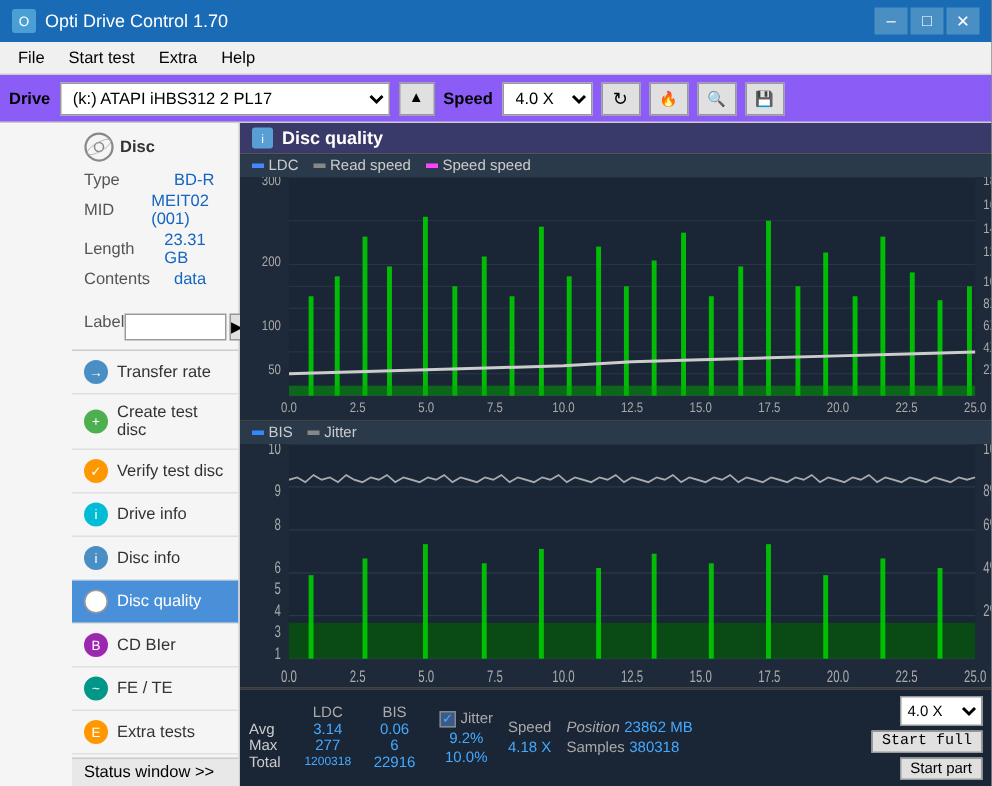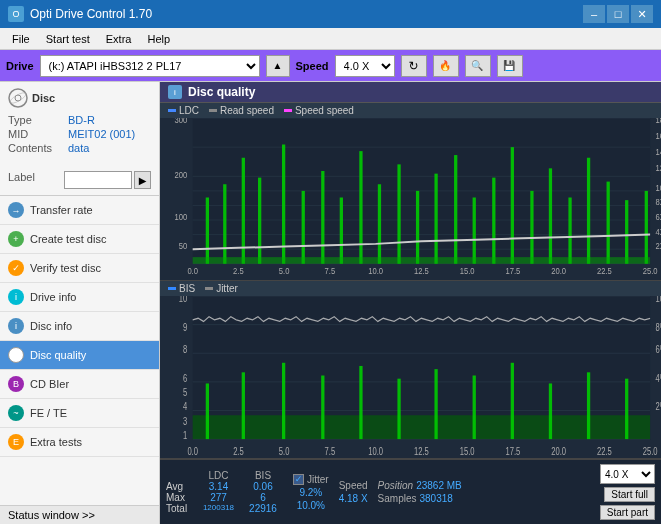--- a/index.html
+++ b/index.html
@@ -22,21 +22,21 @@
     .drive-select { height: 22px; border: 1px solid #999; background: white; font-size: 11px; padding: 0 4px; flex: 1; max-width: 220px; }
     .eject-btn { width: 24px; height: 22px; background: #e0e0e0; border: 1px solid #999; cursor: pointer; display: flex; align-items: center; justify-content: center; font-size: 10px; }
     .speed-label { font-size: 11px; font-weight: bold; }
     .speed-select { height: 22px; border: 1px solid #999; background: white; font-size: 11px; padding: 0 4px; width: 60px; }
     .toolbar-btn { width: 26px; height: 22px; background: #e0e0e0; border: 1px solid #999; cursor: pointer; display: flex; align-items: center; justify-content: center; }
 
     
     .main { display: flex; height: calc(524px - 28px - 22px - 32px); }
 
     
-    .sidebar { width: 160px; min-width: 160px; background: #f5f5f5; border-right: 1px solid #ccc; display: flex; flex-direction: column; }
+    .sidebar { width: 160px; min-width: 160px; background: #f5f5f5; border-right: 1px solid #ccc; display: flex; flex-direction: column; padding-left: 48px; }
     
     
     .disc-panel { border-bottom: 1px solid #ccc; padding: 6px 8px; }
     .disc-header { display: flex; align-items: center; gap: 4px; margin-bottom: 6px; }
     .disc-icon { width: 20px; height: 20px; }
     .disc-title { font-size: 11px; font-weight: bold; color: #333; }
     .disc-row { display: flex; align-items: center; margin-bottom: 2px; font-size: 11px; }
     .disc-key { color: #555; width: 60px; }
     .disc-val { color: #1565c0; }
     .label-row { display: flex; align-items: flex-start; margin-top: 17px; }
@@ -153,20 +153,24 @@
         </div>
         <span class="disc-title">Disc</span>
       </div>
       <div class="disc-row">
         <span class="disc-key">Type</span>
         <span class="disc-val">BD-R</span>
       </div>
       <div class="disc-row">
         <span class="disc-key">MID</span>
         <span class="disc-val">MEIT02 (001)</span>
+      </div>
+      <div class="disc-row">
+        <span class="disc-key">Length</span>
+        <span class="disc-val">23.31 GB</span>
       </div>
       <div class="disc-row">
         <span class="disc-key">Contents</span>
         <span class="disc-val">data</span>
       </div>
       <div class="label-row">
         <span class="label-key">Label</span>
         <input class="label-input" type="text" style="">
         <button class="label-go-btn">▶</button>
       </div>
@@ -420,21 +424,21 @@
             <div style="display:flex;gap:3px;">
               <span style="color:#aaa;white-space:nowrap;">Samples</span>
               <span style="color:#4af;">380318</span>
             </div>
           </div>
 
           <div style="display:flex;flex-direction:column;gap:3px;margin-left:auto;align-items:flex-end;">
             <select class="speed-select-small">
               <option>4.0 X</option>
             </select>
-            <button class="action-btn" style="font-size:10px;padding:1px 6px;background:#e0e0e0;border:1px solid #999;cursor:pointer;">Start full</button>
+            <button class="action-btn" style="font-size:10px;padding:1px 6px;background:#e0e0e0;border:1px solid #999;cursor:pointer;font-family:Liberation Mono, monospace;">Start full</button>
             <button class="action-btn" style="font-size:10px;padding:1px 6px;background:#e0e0e0;border:1px solid #999;cursor:pointer;">Start part</button>
           </div>
         </div>
       </div>
     </div>
 
   </div>
 </div>
 
 </body></html>

